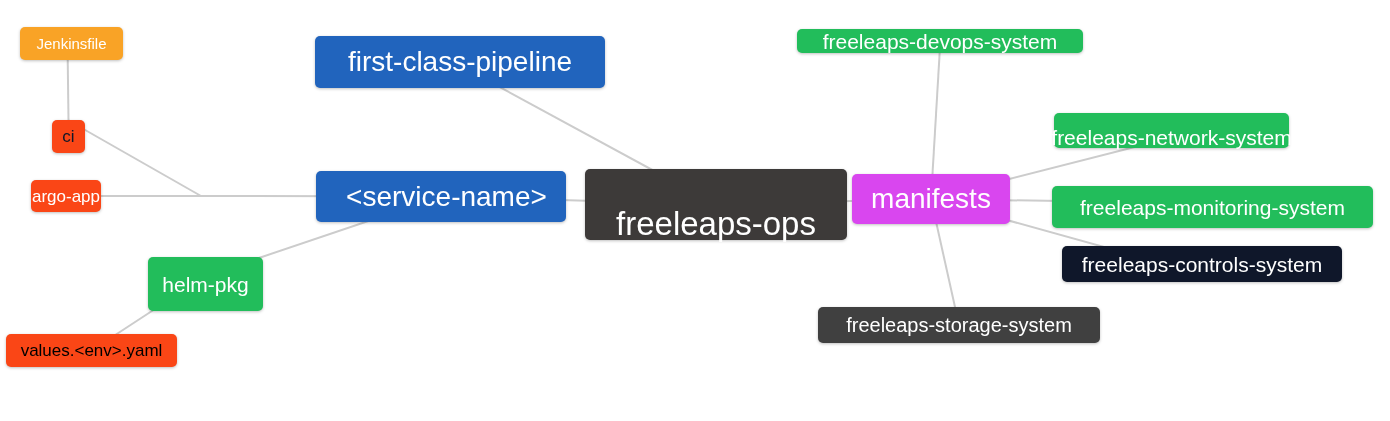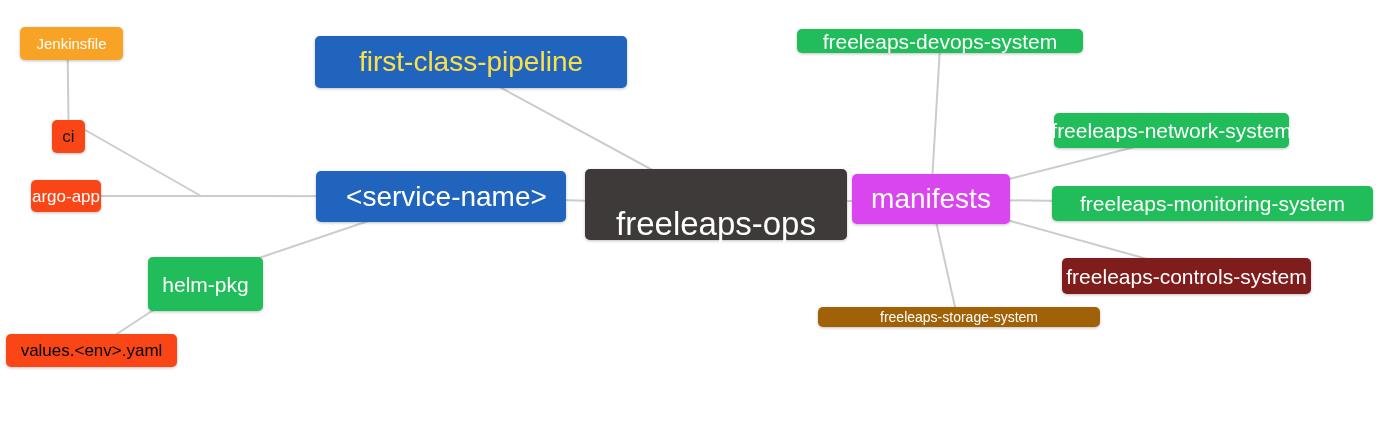--- a/index.html
+++ b/index.html
@@ -62,21 +62,21 @@
       <line x1="931" y1="199" x2="940" y2="47" stroke="#CCCCCC" stroke-width="2"></line>
       <line x1="931" y1="199" x2="1199.5" y2="130.5" stroke="#CCCCCC" stroke-width="2"></line>
       <line x1="931" y1="199" x2="1212.5" y2="203.5" stroke="#CCCCCC" stroke-width="2"></line>
       <line x1="931" y1="199" x2="1208.5" y2="276" stroke="#CCCCCC" stroke-width="2"></line>
       <line x1="931" y1="199" x2="959" y2="325" stroke="#CCCCCC" stroke-width="2"></line>
     </svg>
   <div class="node-layer">
       <div class="node" style="left: 585px; top: 169px; width: 262px; height: 71px; font-size: 33px; background: rgb(61, 58, 57); color: rgb(255, 255, 255); align-items: flex-end;">
         <span>freeleaps-ops</span>
       </div>
-      <div class="node" style="left: 315px; top: 36px; width: 312px; height: 52px; font-size: 28px; background: rgb(33, 100, 189); color: #fde047;">
+      <div class="node" style="left: 315px; top: 36px; width: 290px; height: 52px; font-size: 28px; background: rgb(33, 100, 189); color: #ffffff;">
         <span>first-class-pipeline</span>
       </div>
       <div class="node" style="left: 316px; top: 171px; width: 250px; height: 51px; font-size: 28px; background: rgb(33, 100, 189); color: rgb(255, 255, 255); padding-left: 11px;">
         <span>&lt;service-name&gt;</span>
       </div>
       <div class="node" style="left: 852px; top: 174px; width: 158px; height: 50px; font-size: 28px; background: #d946ef; color: rgb(255, 255, 255);">
         <span>manifests</span>
       </div>
       <div class="node" style="left: 148px; top: 257px; width: 115px; height: 54px; font-size: 21px; background: rgb(34, 189, 91); color: rgb(255, 255, 255);">
         <span>helm-pkg</span>
@@ -89,26 +89,26 @@
       </div>
       <div class="node" style="left: 6px; top: 334px; width: 171px; height: 33px; font-size: 17px; background: rgb(250, 70, 22); color: #000000;">
         <span>values.&lt;env&gt;.yaml</span>
       </div>
       <div class="node" style="left: 20px; top: 27px; width: 103px; height: 33px; font-size: 15px; background: rgb(249, 163, 38); color: rgb(255, 255, 255);">
         <span>Jenkinsfile</span>
       </div>
       <div class="node" style="left: 797px; top: 29px; width: 286px; height: 24px; font-size: 21px; background: rgb(34, 189, 91); color: rgb(255, 255, 255);">
         <span>freeleaps-devops-system</span>
       </div>
-      <div class="node" style="left: 1054px; top: 113px; width: 235px; height: 35px; font-size: 21px; background: rgb(34, 189, 91); color: rgb(255, 255, 255);">
+      <div class="node" style="left: 1054px; top: 113px; width: 235px; height: 35px; font-size: 21px; background: rgb(34, 189, 91); color: rgb(255, 255, 255); align-items: flex-end;">
         <span>freeleaps-network-system</span>
       </div>
-      <div class="node" style="left: 1052px; top: 186px; width: 321px; height: 35px; font-size: 21px; background: rgb(34, 189, 91); color: rgb(255, 255, 255);">
+      <div class="node" style="left: 1052px; top: 186px; width: 321px; height: 42px; font-size: 21px; background: rgb(34, 189, 91); color: rgb(255, 255, 255);">
         <span>freeleaps-monitoring-system</span>
       </div>
-      <div class="node" style="left: 1062px; top: 258px; width: 249px; height: 36px; font-size: 21px; background: #7f1d1d; color: rgb(255, 255, 255);">
+      <div class="node" style="left: 1062px; top: 246px; width: 280px; height: 36px; font-size: 21px; background: #0f172a; color: rgb(255, 255, 255);">
         <span>freeleaps-controls-system</span>
       </div>
-      <div class="node" style="left: 818px; top: 307px; width: 282px; height: 20px; font-size: 14px; background: #a16207; color: rgb(255, 255, 255);">
+      <div class="node" style="left: 818px; top: 307px; width: 282px; height: 36px; font-size: 20px; background: #404040; color: rgb(255, 255, 255);">
         <span>freeleaps-storage-system</span>
       </div>
     </div>
 </div>
 
 </body></html>

